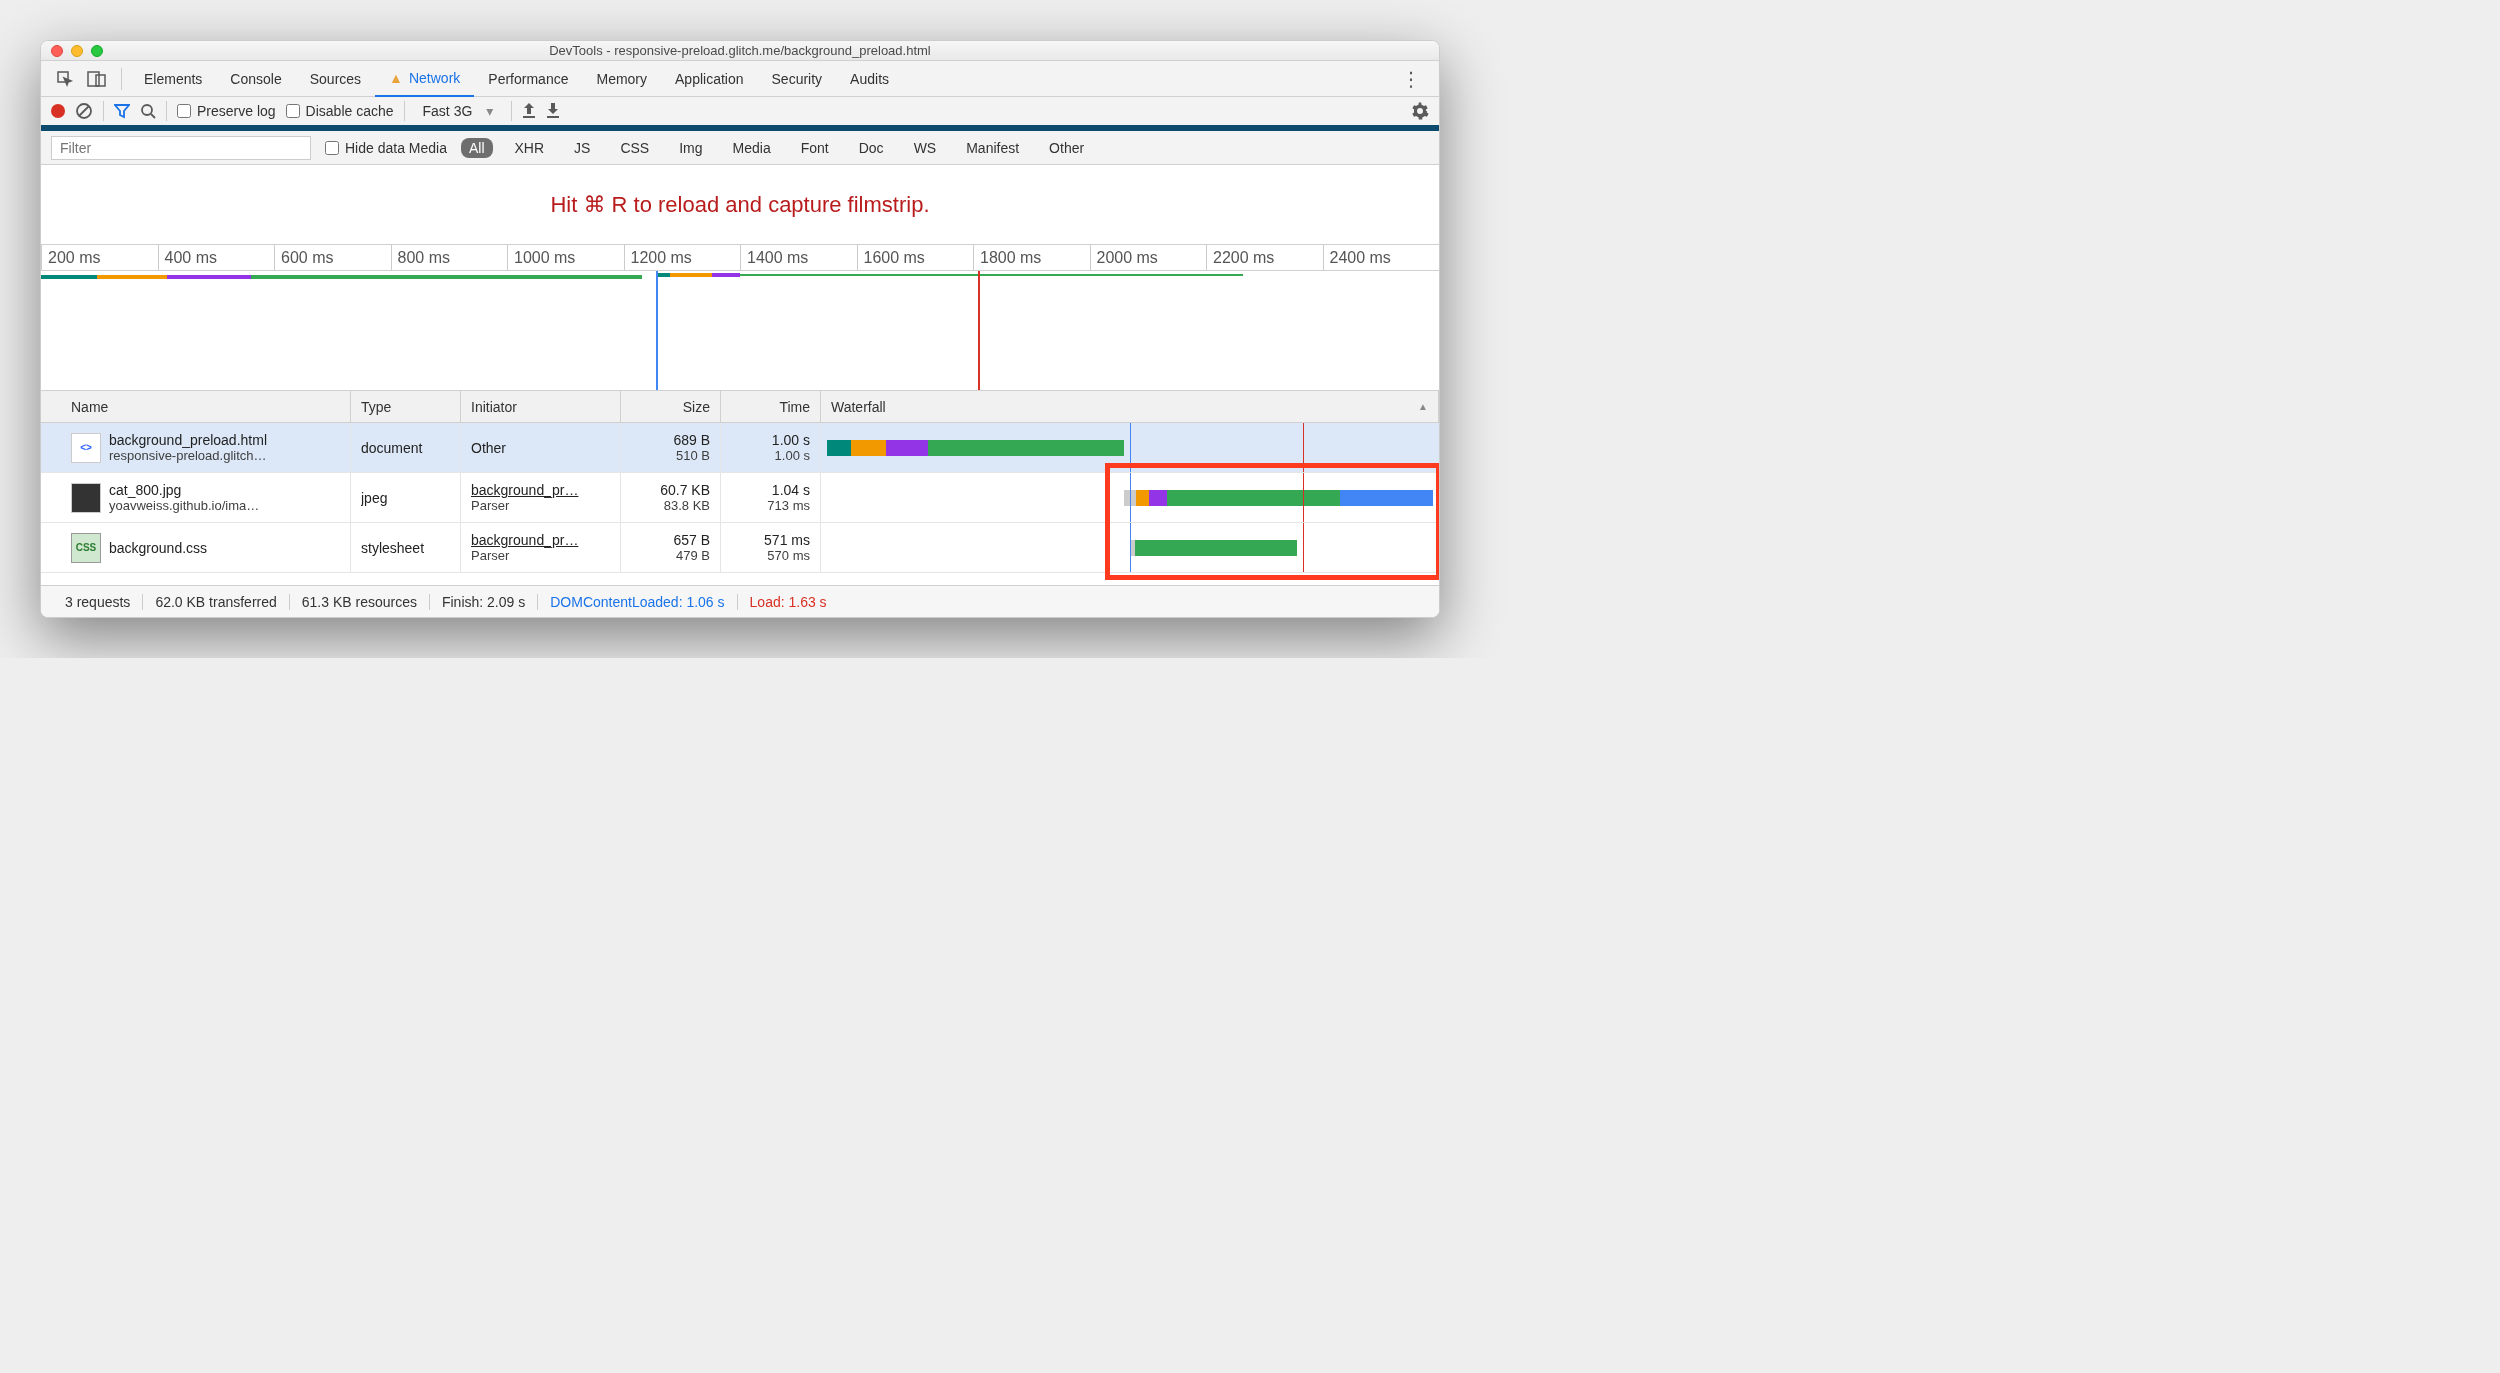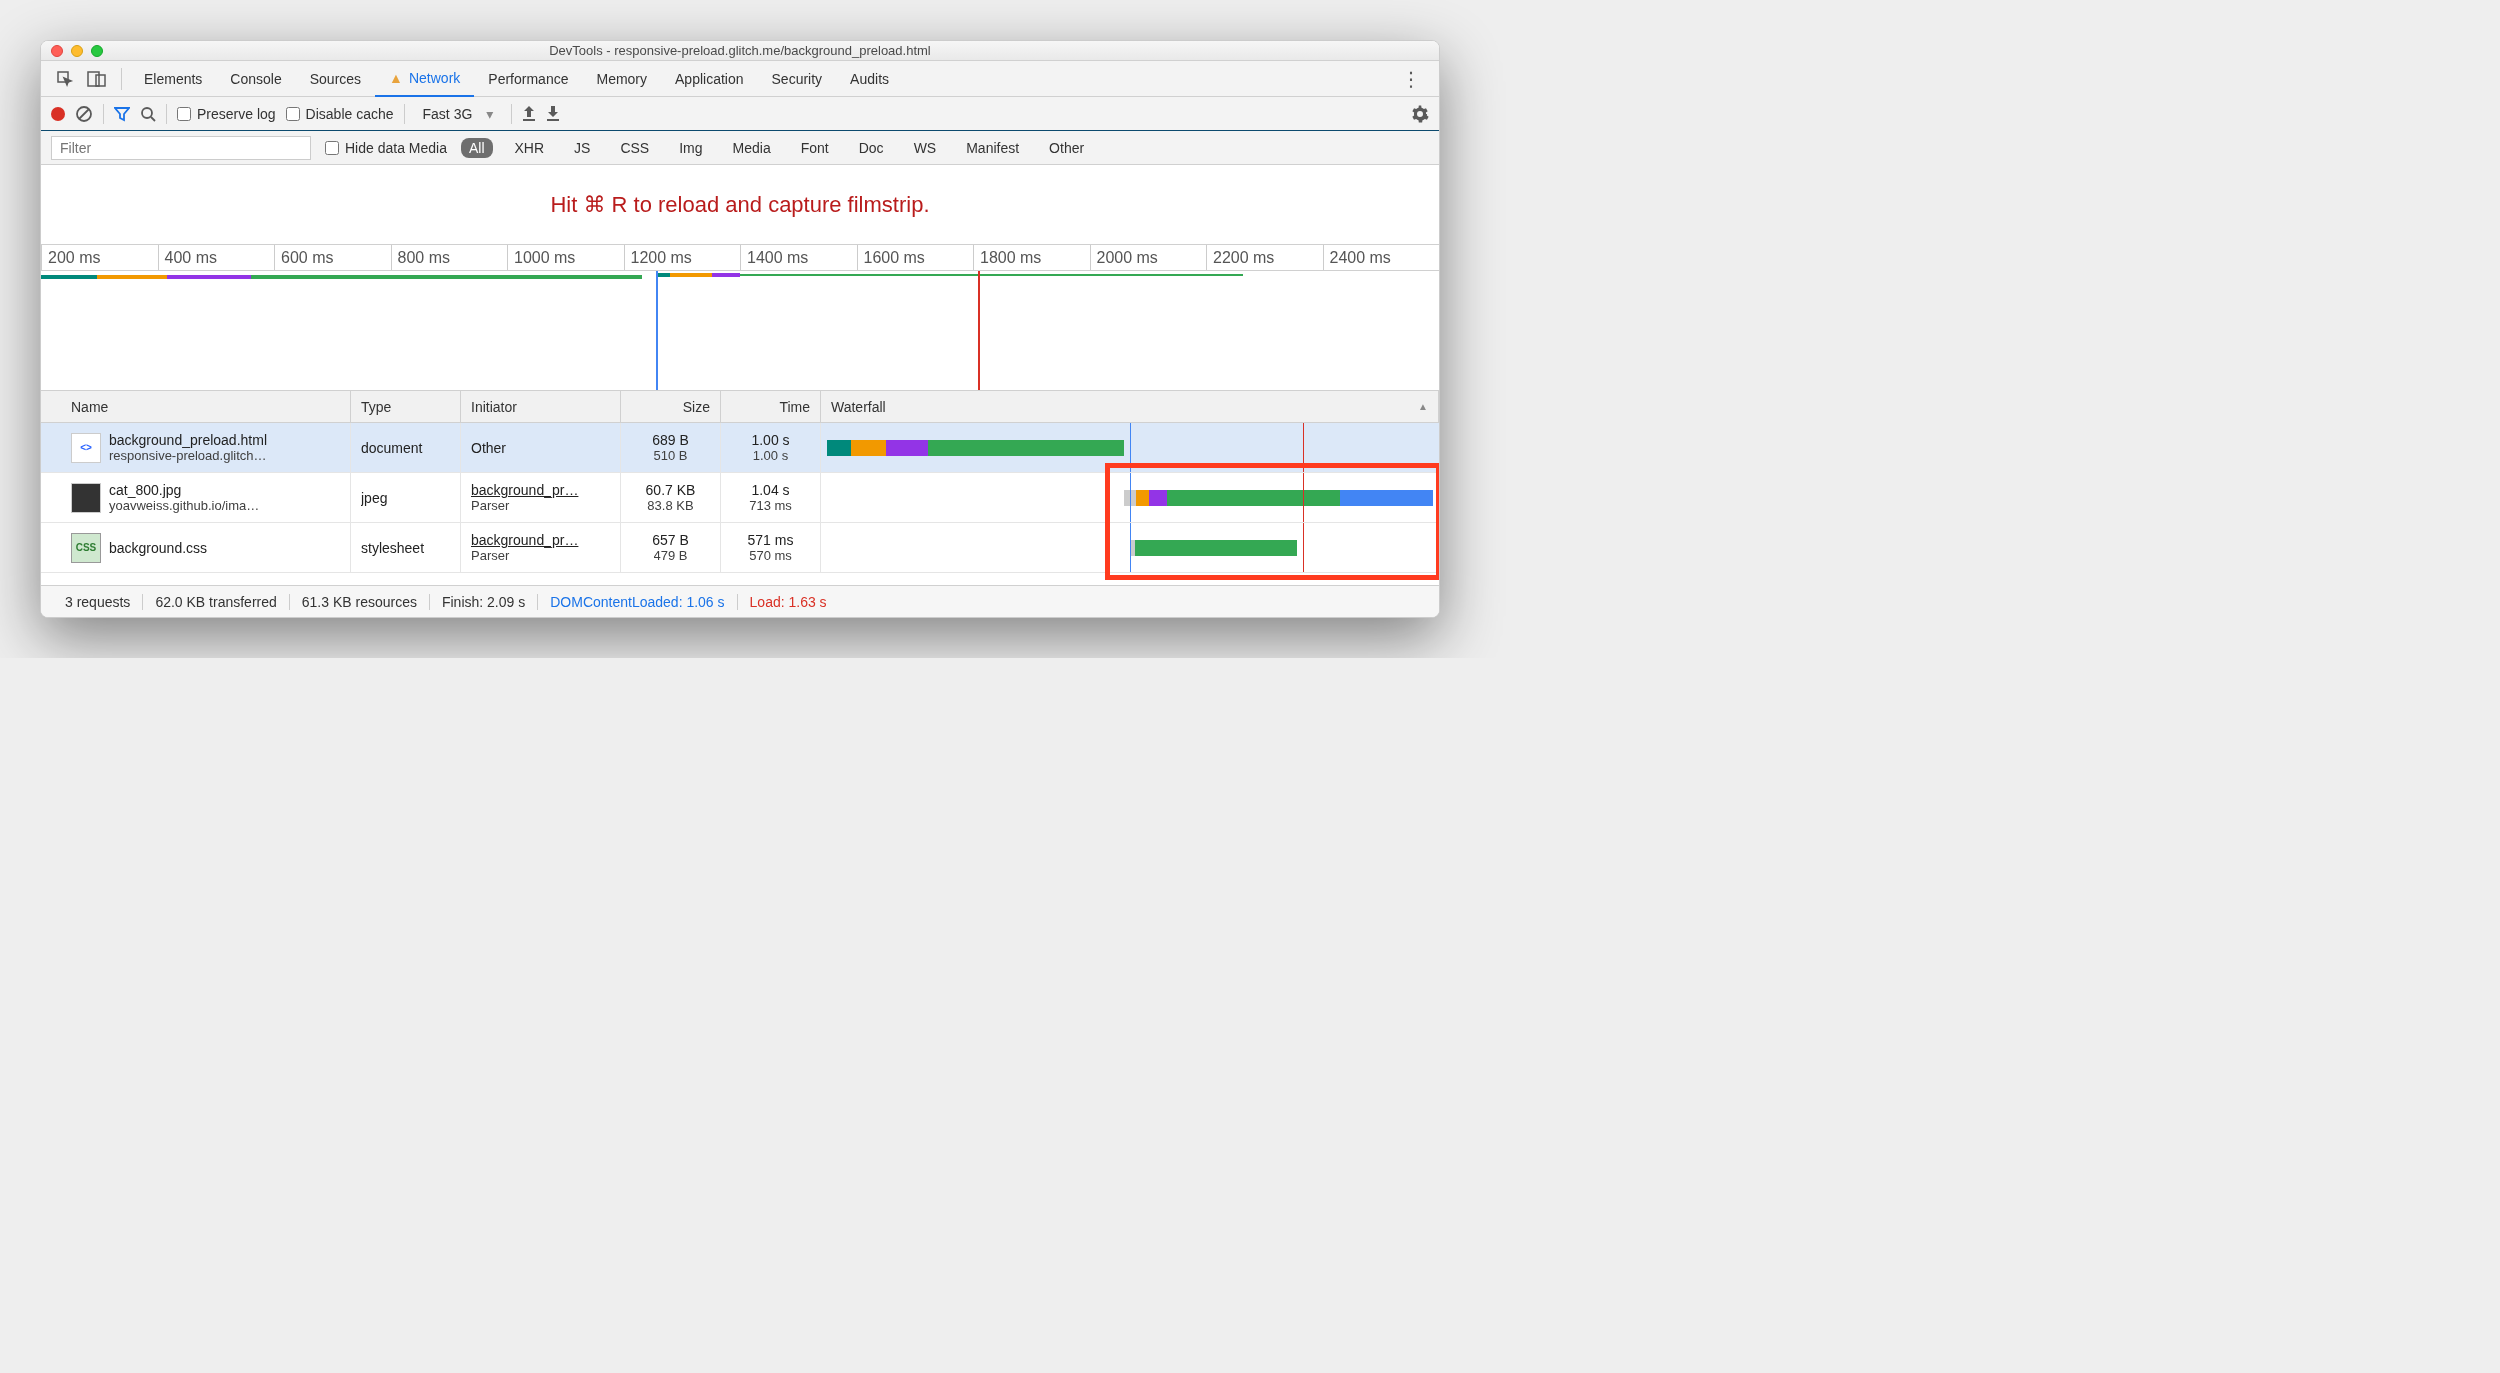--- a/index.html
+++ b/index.html
@@ -13,21 +13,21 @@
 .dot.green { background: #28c840; border: 1px solid #14a82a; }
 .title { position: absolute; left: 0; right: 0; text-align: center; font-size: 13px; color: #4a4a4a; }
 .tabs { display: flex; align-items: center; border-bottom: 1px solid #d0d0d0; background: #f3f3f3; height: 36px; padding: 0 8px; }
 .tabs .icon-btn { width: 32px; height: 32px; display: flex; align-items: center; justify-content: center; color: #5a5a5a; cursor: pointer; }
 .tabs .sep { width: 1px; height: 22px; background: #ccc; margin: 0 8px; }
 .tab { padding: 0 14px; height: 36px; display: flex; align-items: center; color: #333; cursor: pointer; gap: 6px; }
 .tab.active { color: #1a73e8; border-bottom: 2px solid #1a73e8; }
 .tab .warn { color: #e8a33d; font-size: 14px; }
 .spacer { flex: 1; }
 .kebab { font-size: 20px; color: #5a5a5a; padding: 0 10px; cursor: pointer; }
-.toolbar { display: flex; align-items: center; height: 34px; padding: 0 10px; border-bottom: 1px solid #0c4a6e; background: #f3f3f3; gap: 10px; }
+.toolbar { display: flex; align-items: center; height: 34px; padding: 0 10px; border-bottom: 6px solid #0c4a6e; background: #f3f3f3; gap: 10px; }
 .rec { width: 14px; height: 14px; border-radius: 50%; background: #d93025; cursor: pointer; }
 .toolbar .ico { color: #5a5a5a; cursor: pointer; display: inline-flex; }
 .toolbar .sep { width: 1px; height: 20px; background: #ccc; }
 .funnel { color: #1a73e8 !important; }
 .checkbox { display: flex; align-items: center; gap: 6px; color: #333; cursor: pointer; }
 .checkbox input { width: 14px; height: 14px; }
 .throttle { display: flex; align-items: center; gap: 4px; padding: 2px 8px; color: #333; cursor: pointer; }
 .filterbar { display: flex; align-items: center; height: 34px; padding: 0 10px; border-bottom: 1px solid #d0d0d0; background: #f3f3f3; gap: 14px; }
 .filter-input { width: 260px; height: 24px; padding: 2px 8px; border: 1px solid #ccc; background: #fff; color: #888; font-size: 14px; }
 .pill { padding: 2px 8px; border-radius: 8px; color: #333; cursor: pointer; }
@@ -43,21 +43,21 @@
 .col-name { width: 290px; margin-left: 20px; }
 .col-type { width: 110px; }
 .col-init { width: 160px; }
 .col-size { width: 100px; justify-content: flex-end; text-align: right; }
 .col-time { width: 100px; justify-content: flex-end; text-align: right; }
 .col-wf { flex: 1; position: relative; }
 .sort-arrow { margin-left: auto; font-size: 10px; color: #888; }
 .row { display: flex; height: 50px; border-bottom: 1px solid #e5e5e5; }
 .row.selected { background: #dce8f8; }
 .cell { border-right: 1px solid #e5e5e5; padding: 4px 10px; display: flex; flex-direction: column; justify-content: center; overflow: hidden; white-space: nowrap; }
-.cell.right { align-items: center; }
+.cell.right { align-items: flex-end; }
 .cell .primary { color: #222; text-overflow: ellipsis; overflow: hidden; }
 .cell .secondary { color: #404040; font-size: 13px; text-overflow: ellipsis; overflow: hidden; }
 .cell .link { color: #222; text-decoration: underline; }
 .name-wrap { display: flex; align-items: center; gap: 8px; overflow: hidden; }
 .favicon { width: 30px; height: 30px; border: 1px solid #ccc; display: flex; align-items: center; justify-content: center; font-size: 10px; font-weight: bold; background: #fff; flex-shrink: 0; }
 .favicon.html { color: #2962ff; }
 .favicon.css { background: #cfe8cf; color: #2e7d32; border: 1px solid #999; }
 .favicon.img { background: #333; }
 .wf-cell { flex: 1; position: relative; border-right: none; }
 .wf-bar { position: absolute; top: 50%; transform: translateY(-50%); height: 16px; }

